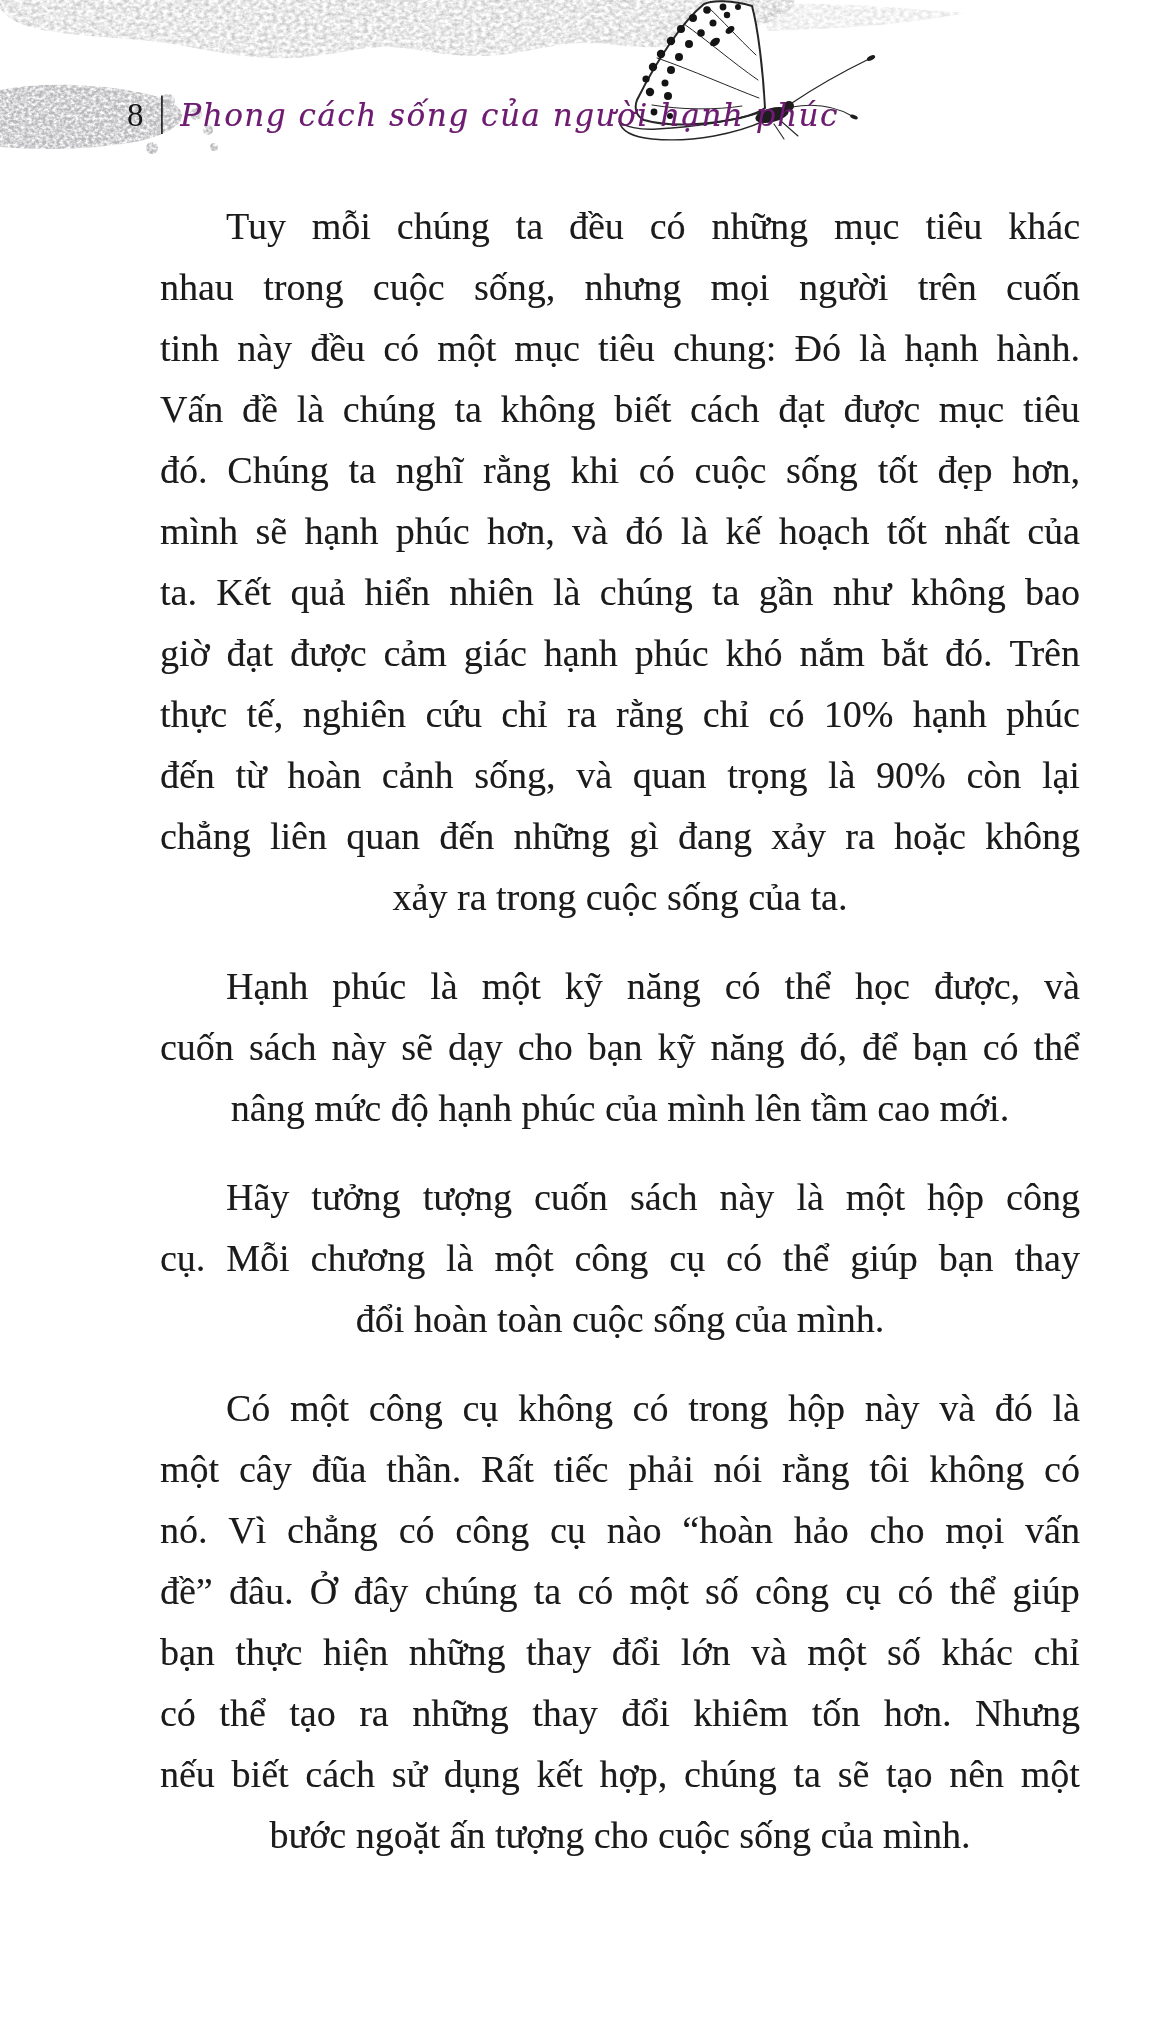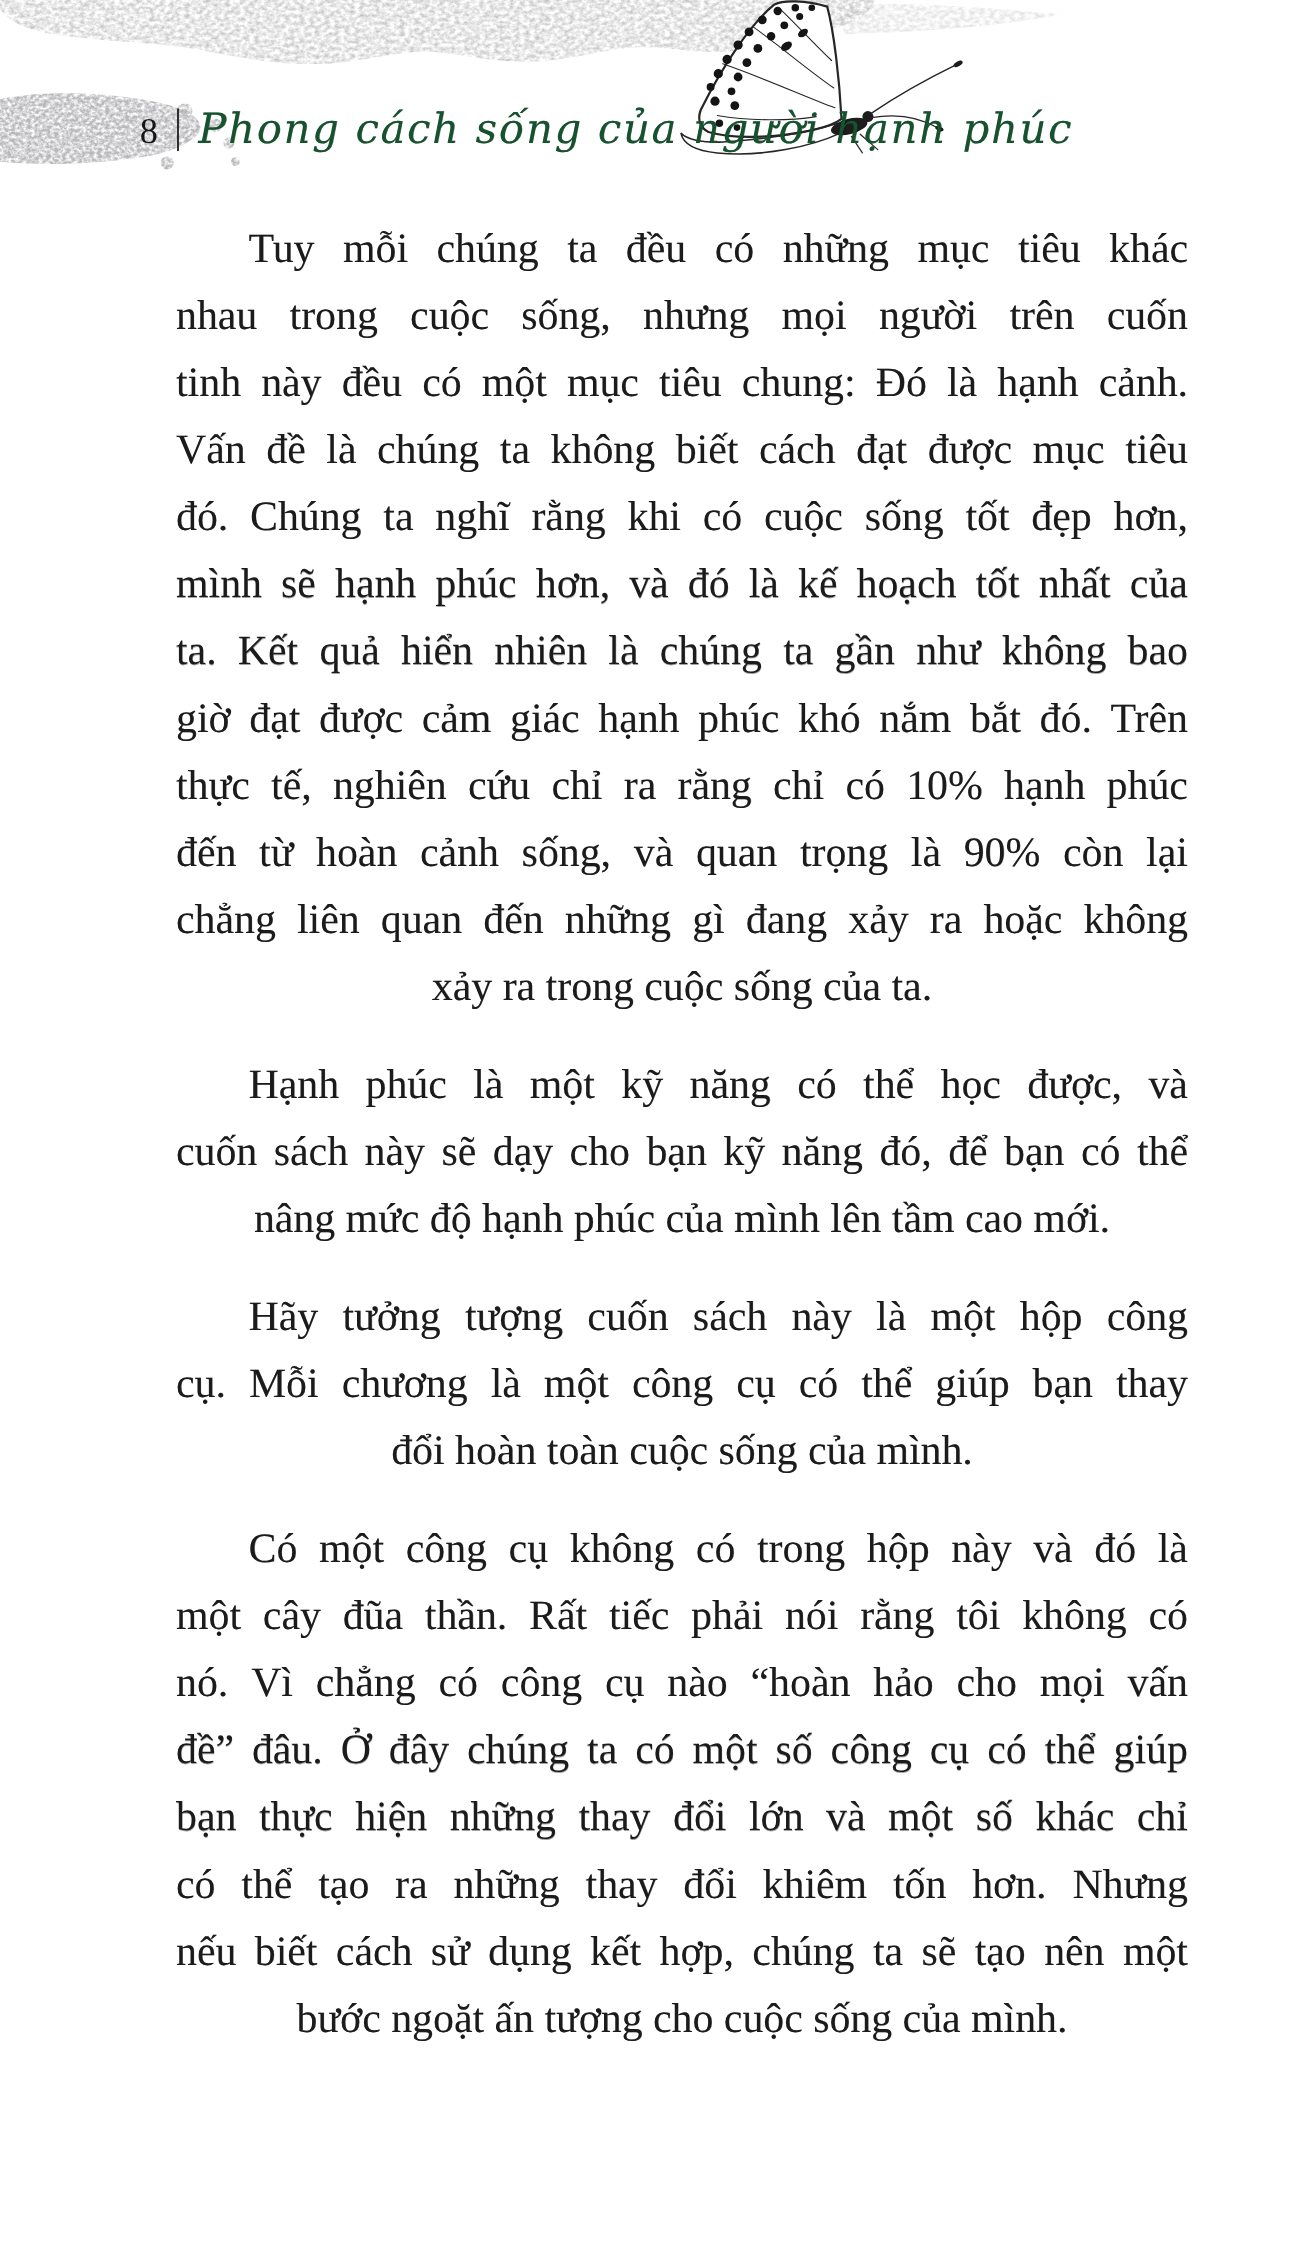--- a/index.html
+++ b/index.html
@@ -14,21 +14,21 @@
   .butterfly { position:absolute; left:612px; top:0; pointer-events:none; }
   
   .header {
     position:absolute; left:127px; top:98px;
     display:flex; align-items:baseline; gap:15px;
     line-height:1; white-space:nowrap;
   }
   .page-num { font-size:33px; color:#161616; }
   .sep { font-size:34px; transform:scaleY(1.25); transform-origin:bottom; color:#222; font-weight:300; }
   .title {
-    font-style:italic; font-size:38px; letter-spacing:1.5px; color:#14532d;
+    font-style:italic; font-size:31px; letter-spacing:1.5px; color:#701a75;
     font-family:"DejaVu Serif","Liberation Serif",serif;
     text-shadow:0.3px 0.3px 0 rgba(0,0,0,0.4);
   }
   
   .content {
     position:absolute; left:160px; top:196px; width:920px;
     font-size:38px; line-height:61px;
     text-shadow:0.25px 0.25px 0 rgba(10,10,10,0.38);
   }
   .para + .para { margin-top:28px; }
@@ -163,21 +163,21 @@
           <span>này</span>
           <span>đều</span>
           <span>có</span>
           <span>một</span>
           <span>mục</span>
           <span>tiêu</span>
           <span>chung:</span>
           <span>Đó</span>
           <span>là</span>
           <span>hạnh</span>
-          <span>cảnh.</span>
+          <span>hành.</span>
         </div>
         <div class="line">
           <span>Vấn</span>
           <span>đề</span>
           <span>là</span>
           <span>chúng</span>
           <span>ta</span>
           <span>không</span>
           <span>biết</span>
           <span>cách</span>

